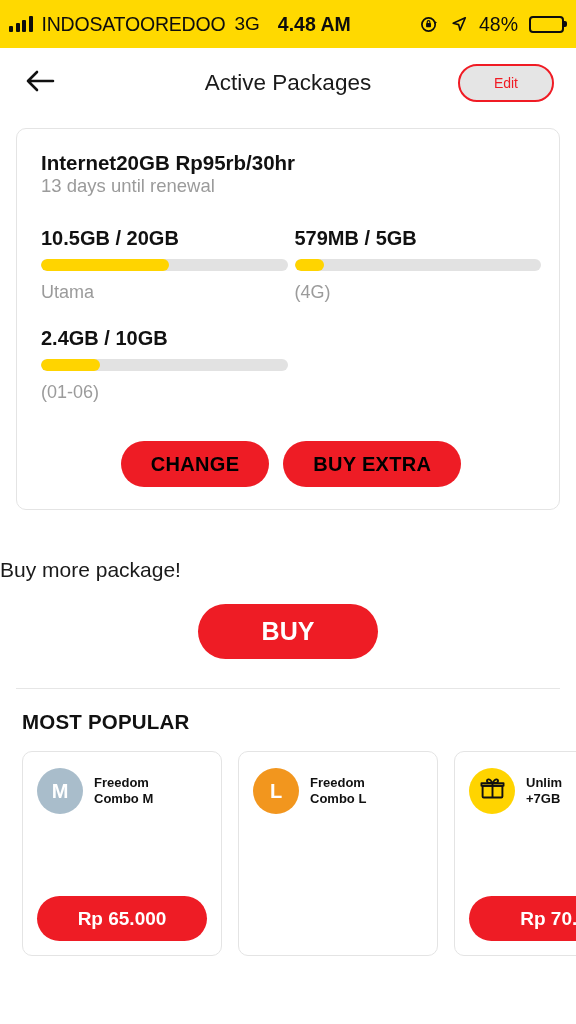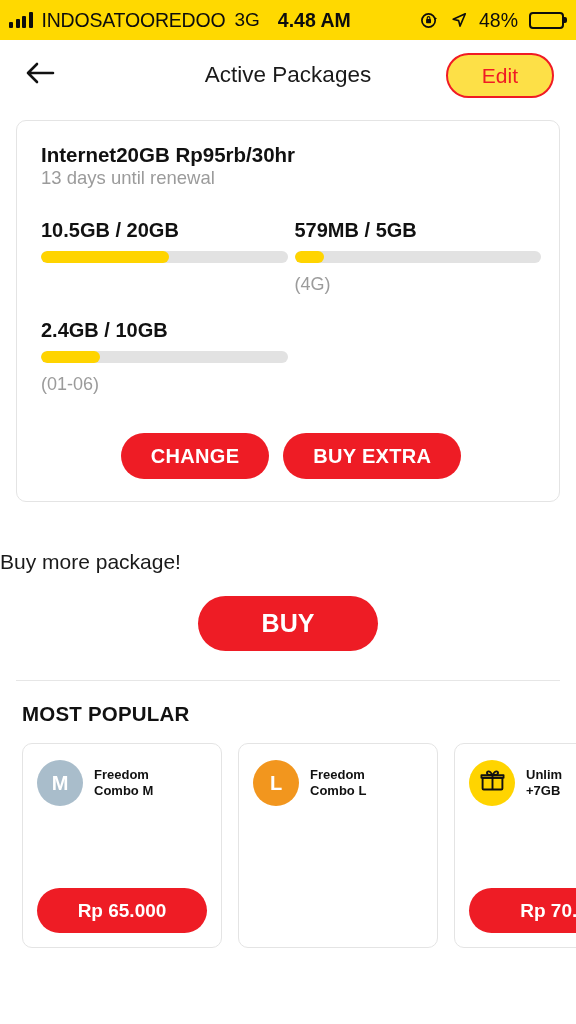--- a/index.html
+++ b/index.html
@@ -6,21 +6,21 @@
   html, body { width:576px; height:1024px; }
   body {
     font-family: "Liberation Sans", sans-serif;
     background:#ffffff;
     color:#1a1a1a;
     overflow:hidden;
   }
 
   
   .status-bar {
-    height:40px; background:#FFD900;
+    height:48px; background:#FFD900;
     display:flex; align-items:center;
     padding:0 12px 0 9px;
     font-size:19px; color:#0d0d0d;
   }
   .sb-left { display:flex; align-items:center; gap:9px; }
   .signal { display:flex; align-items:flex-end; gap:2.5px; height:16px; }
   .signal i { display:block; width:4px; background:#0d0d0d; border-radius:1px; }
   .signal i:nth-child(1){ height:6px; }
   .signal i:nth-child(2){ height:9px; }
   .signal i:nth-child(3){ height:12px; }
@@ -52,23 +52,23 @@
   .back-btn {
     width:44px; height:44px; display:flex; align-items:center;
     justify-content:center; cursor:pointer; flex:none;
   }
   .page-title {
     position:absolute; left:0; right:0; text-align:center;
     font-size:22.5px; color:#1a1a1a; pointer-events:none;
   }
   .edit-btn {
     margin-left:auto; z-index:2;
-    border:2px solid #F01B24; color:#F01B24; background:#fde047;
+    border:2px solid #F01B24; color:#F01B24; background:#e5e5e5;
     border-radius:40px; padding:10px 34px;
-    font-size:21px; cursor:pointer; line-height:1;
+    font-size:14px; cursor:pointer; line-height:1;
   }
 
   
   .card {
     margin:10px 16px 0 16px; background:#fff;
     border:1px solid #e4e4e4; border-radius:10px;
     padding:22px 18px 22px 24px;
   }
   .pkg-name { font-size:20.5px; font-weight:bold; color:#111; }
   .pkg-renewal { font-size:18.5px; color:#9b9b9b; }
@@ -84,21 +84,21 @@
     height:12px; background:#e2e2e2; border-radius:7px;
     margin-top:9px; overflow:hidden;
   }
   .bar span { display:block; height:100%; background:#FFD400; border-radius:7px; }
   .q-label { font-size:18px; color:#9b9b9b; margin-top:11px; }
 
   .card-actions {
     display:flex; justify-content:center; gap:14px; margin-top:38px;
   }
   .pill-red {
-    background:#EE1C25; color:#ffffff; border:none; border-radius:40px;
+    background:#EE1C25; color:#000000; border:none; border-radius:40px;
     padding:13px 30px; font-size:20px; font-weight:bold;
     letter-spacing:0.3px; cursor:pointer; line-height:1;
   }
 
   
   .buy-more-text {
     text-align:left; font-size:21px; color:#1a1a1a; margin-top:48px;
   }
   .buy-wrap { display:flex; justify-content:center; margin-top:22px; }
   .buy-btn {
@@ -192,20 +192,21 @@
 <div class="card">
   <div class="pkg-name">Internet20GB Rp95rb/30hr</div>
   <div class="pkg-renewal">13 days until renewal</div>
 
   <div class="quota-grid">
     <div class="quota">
       <div class="q-amount">10.5GB / 20GB</div>
       <div class="bar">
         <span style="width:52%"></span>
       </div>
+      <div class="q-label">Utama</div>
     </div>
     <div class="quota">
       <div class="q-amount">579MB / 5GB</div>
       <div class="bar">
         <span style="width:12%"></span>
       </div>
       <div class="q-label">(4G)</div>
     </div>
   </div>
 

